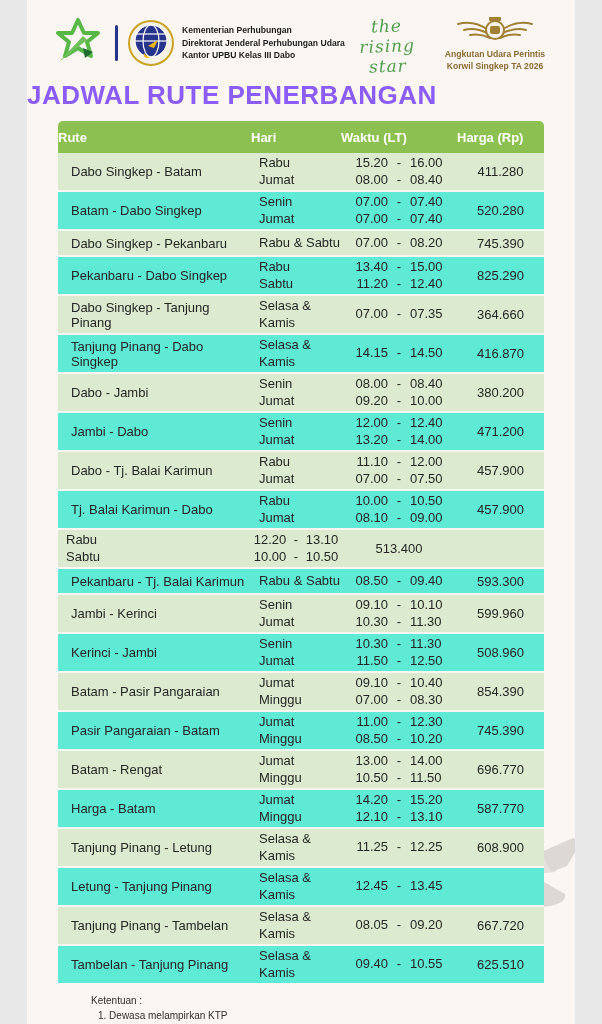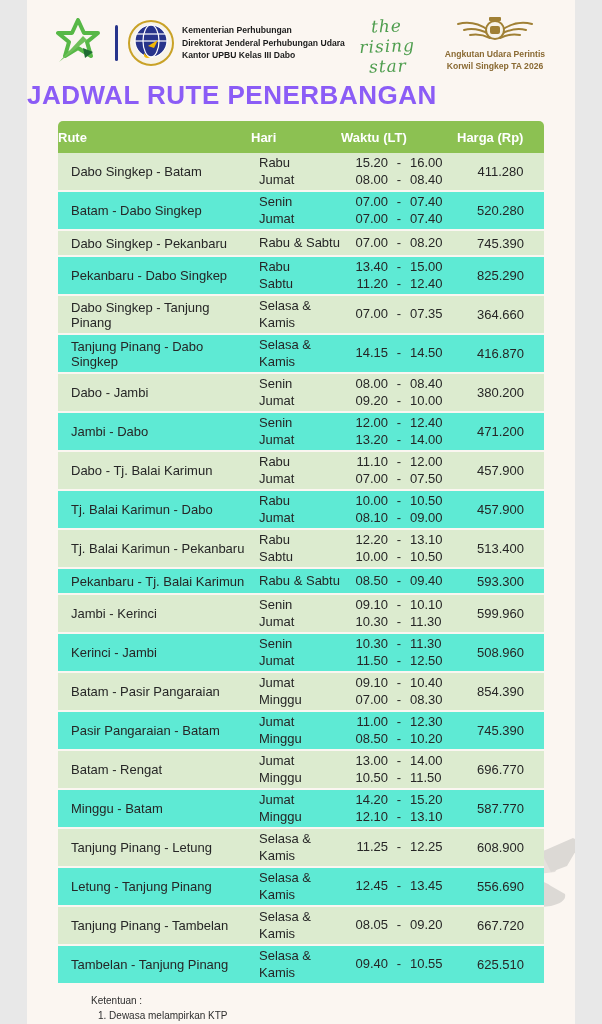--- a/index.html
+++ b/index.html
@@ -296,21 +296,20 @@
             </div>
             <div>
               <span class="dep">08.10</span>
               <span class="dash">-</span>
               <span class="arr">09.00</span>
             </div>
           </div>
           <div class="c price">457.900</div>
         </div>
         <div class="trow shaded">
-          <div class="c route">Tj. Balai Karimun - Pekanbaru</div>
           <div class="c days">
             <div>Rabu</div>
             <div>Sabtu</div>
           </div>
           <div class="c times">
             <div>
               <span class="dep">12.20</span>
               <span class="dash">-</span>
               <span class="arr">13.10</span>
             </div>
@@ -430,21 +429,21 @@
             </div>
             <div>
               <span class="dep">10.50</span>
               <span class="dash">-</span>
               <span class="arr">11.50</span>
             </div>
           </div>
           <div class="c price">696.770</div>
         </div>
         <div class="trow">
-          <div class="c route">Minggu - Batam</div>
+          <div class="c route">Harga - Batam</div>
           <div class="c days">
             <div>Jumat</div>
             <div>Minggu</div>
           </div>
           <div class="c times">
             <div>
               <span class="dep">14.20</span>
               <span class="dash">-</span>
               <span class="arr">15.20</span>
             </div>
@@ -475,21 +474,20 @@
           <div class="c days">
             <div>Selasa &amp; Kamis</div>
           </div>
           <div class="c times">
             <div>
               <span class="dep">12.45</span>
               <span class="dash">-</span>
               <span class="arr">13.45</span>
             </div>
           </div>
-          <div class="c price">556.690</div>
         </div>
         <div class="trow shaded">
           <div class="c route">Tanjung Pinang - Tambelan</div>
           <div class="c days">
             <div>Selasa &amp; Kamis</div>
           </div>
           <div class="c times">
             <div>
               <span class="dep">08.05</span>
               <span class="dash">-</span>

